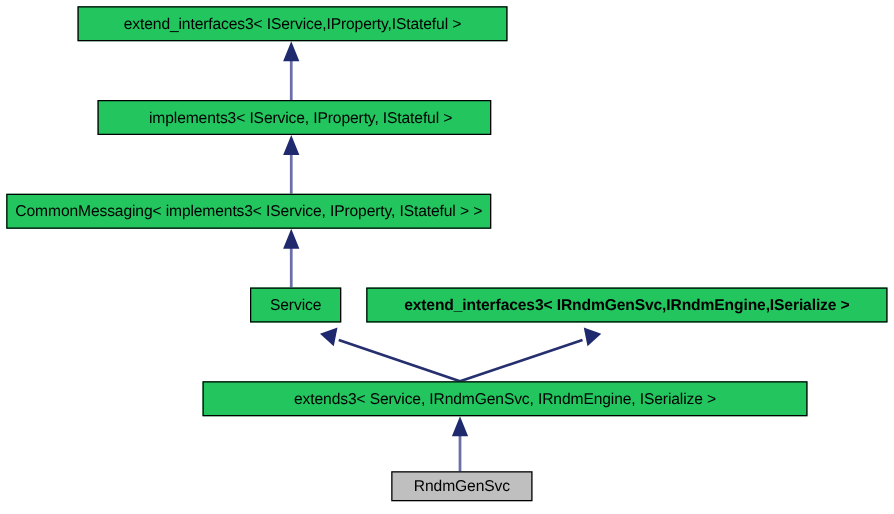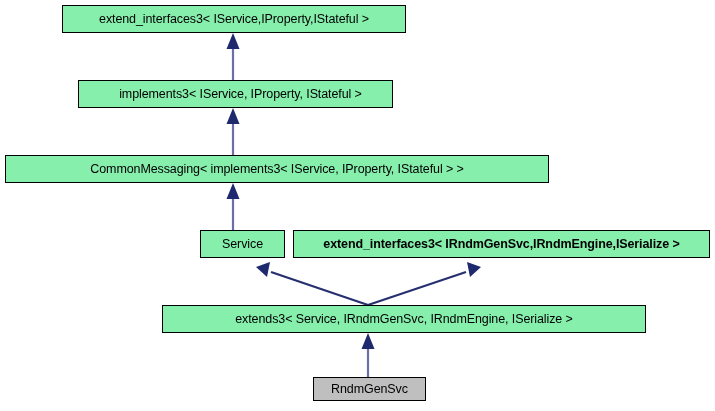--- a/index.html
+++ b/index.html
@@ -21,21 +21,21 @@
     left: 0;
     top: 0;
     width: 715px;
     height: 411px;
     pointer-events: none;
   }
   .node {
     position: absolute;
     box-sizing: border-box;
     border: 1px solid #000000;
-    background: #86efac;
+    background: #22c55e;
     color: #000000;
     font-size: 12.5px;
     line-height: 1;
     display: flex;
     align-items: center;
     justify-content: center;
     white-space: nowrap;
     letter-spacing: -0.1px;
     z-index: 2;
   }
@@ -87,25 +87,25 @@
   </svg>
 
   <div class="node" style="left:62px; top:5px; width:344px; height:28px;">
     <span class="node-label">extend_interfaces3&lt; IService,IProperty,IStateful &gt;</span>
   </div>
 
   <div class="node" style="left:78px; top:80px; width:315px; height:28px;padding-left:10px;">
     <span class="node-label">implements3&lt; IService, IProperty, IStateful &gt;</span>
   </div>
 
-  <div class="node" style="left:5px; top:155px; width:544px; height:28px;">
+  <div class="node" style="left:5px; top:155px; width:388px; height:28px;">
     <span class="node-label">CommonMessaging&lt; implements3&lt; IService, IProperty, IStateful &gt; &gt;</span>
   </div>
 
-  <div class="node" style="left:200px; top:230px; width:85px; height:28px;">
+  <div class="node" style="left:200px; top:230px; width:73px; height:28px;">
     <span class="node-label">Service</span>
   </div>
 
   <div class="node" style="left:293px; top:230px; width:417px; height:28px;font-weight:bold;">
     <span class="node-label">extend_interfaces3&lt; IRndmGenSvc,IRndmEngine,ISerialize &gt;</span>
   </div>
 
   <div class="node" style="left:162px; top:305px; width:484px; height:28px;">
     <span class="node-label">extends3&lt; Service, IRndmGenSvc, IRndmEngine, ISerialize &gt;</span>
   </div>

